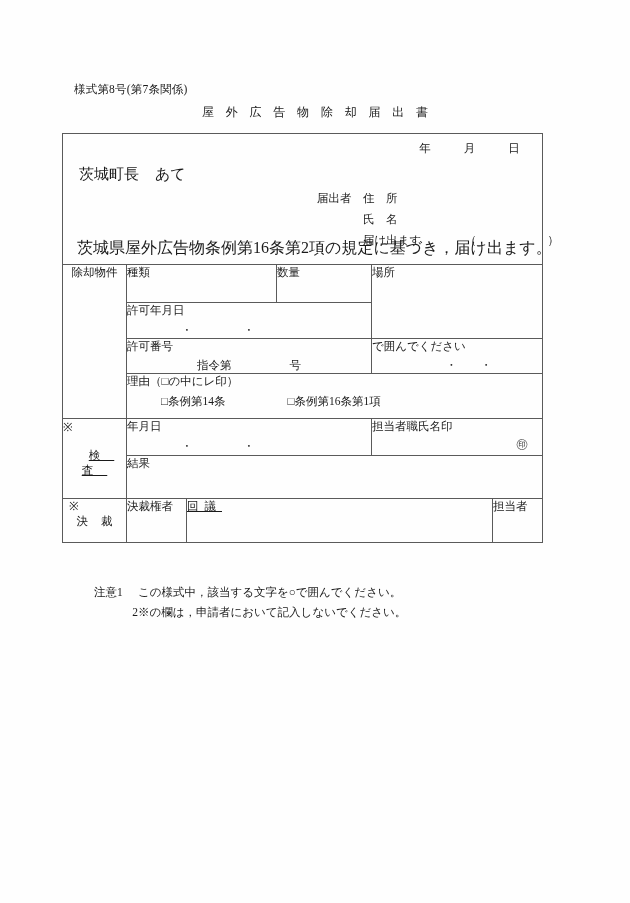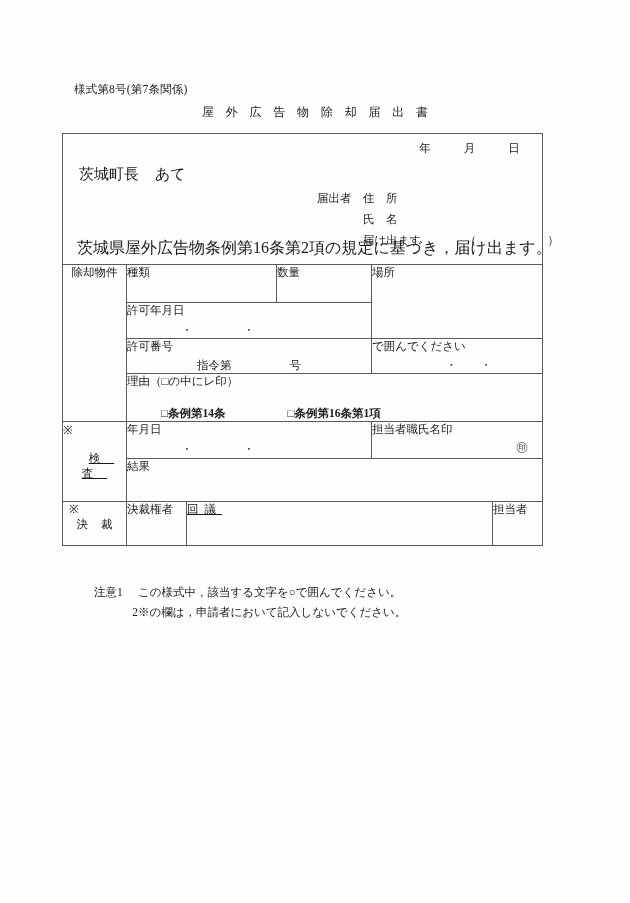--- a/index.html
+++ b/index.html
@@ -180,25 +180,24 @@
   .dots-center {
     display: block;
     margin-top: 4px;
     text-align: center;
     font-size: 11.5px;
   }
   .dots-center .d1 { display: inline-block; width: 58px; }
 
   .checkrow {
     display: block;
-    margin-top: 17px;
+    margin-top: 5px;
     padding-left: 34px;
     font-size: 11.5px;
     white-space: nowrap;
-    font-weight: bold;
   }
   .checkrow .cb2 { margin-left: 62px; }
 
   .seal {
     position: absolute;
     right: 14px;
     bottom: 5px;
     font-size: 12px;
     line-height: 1;
   }

